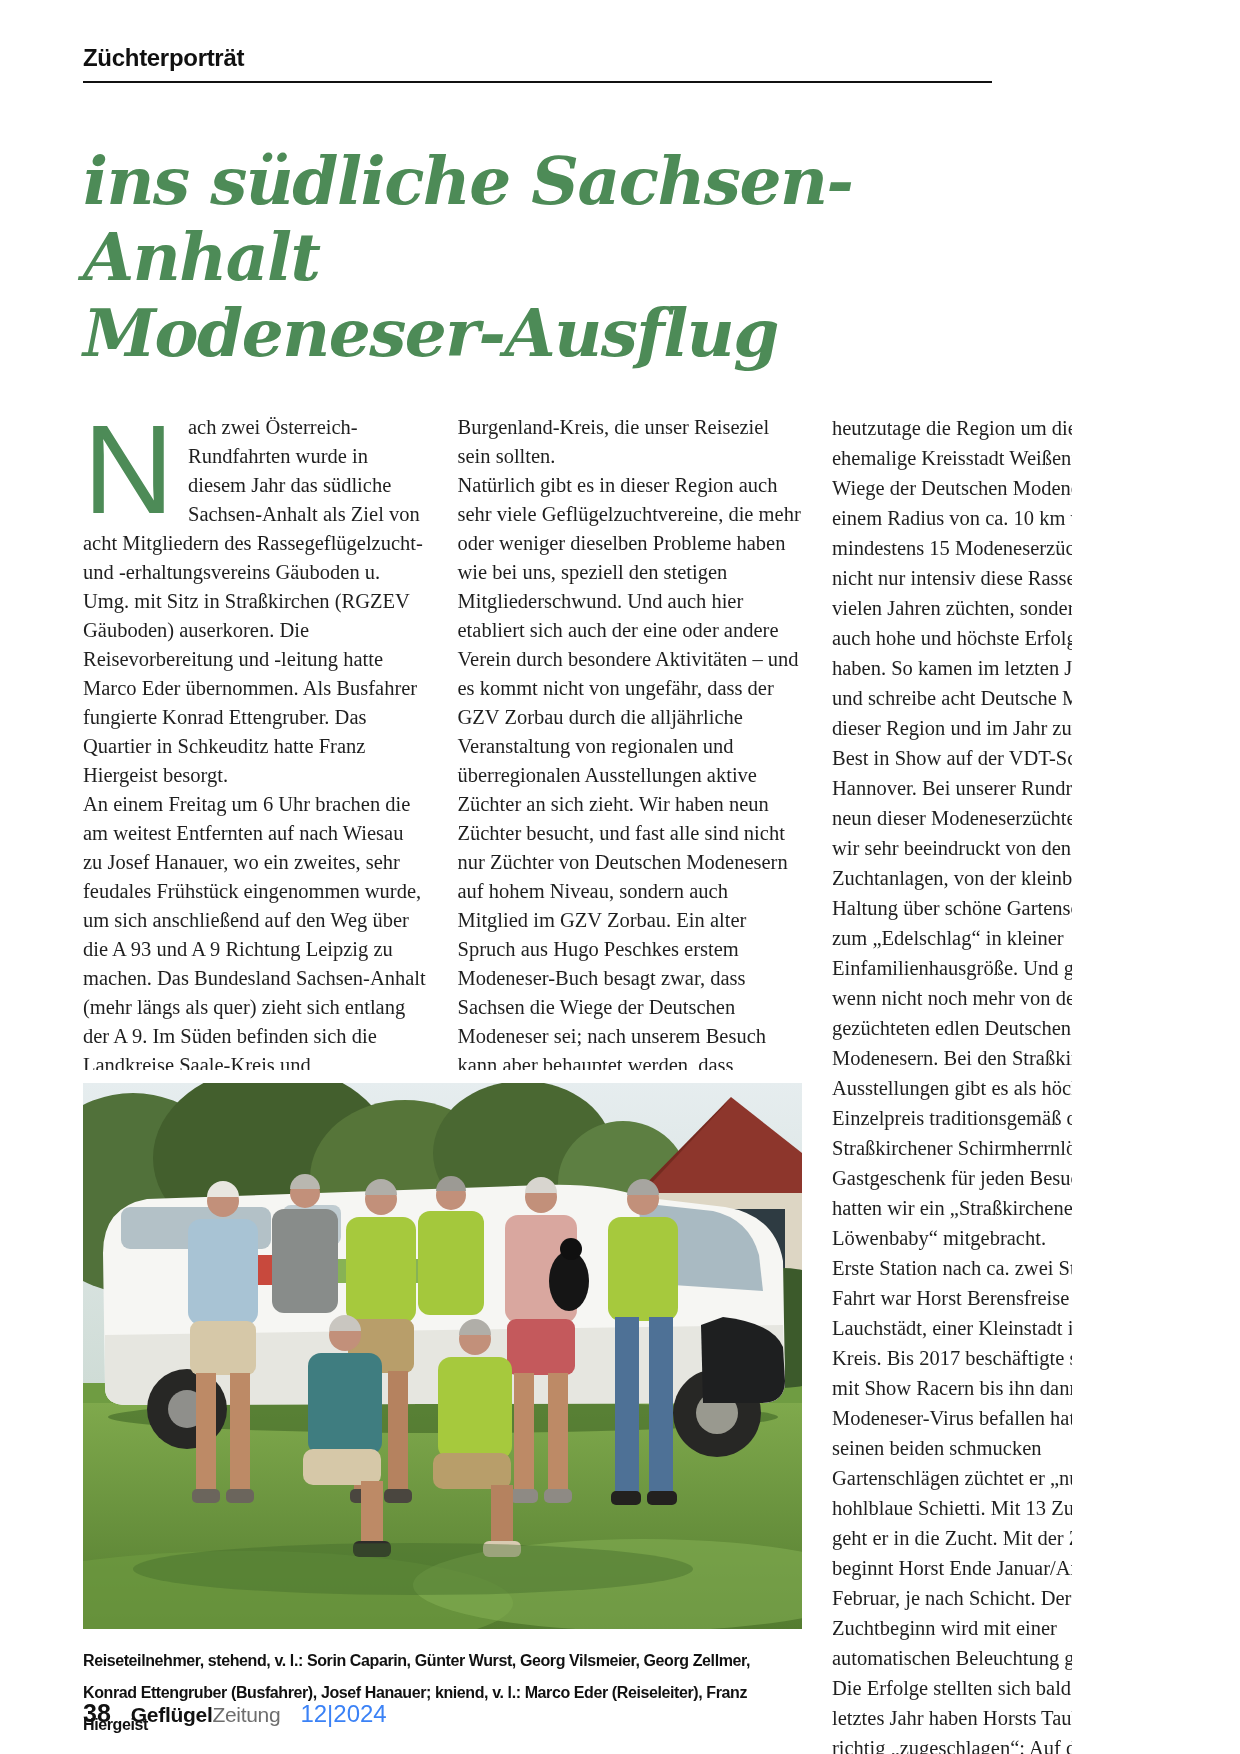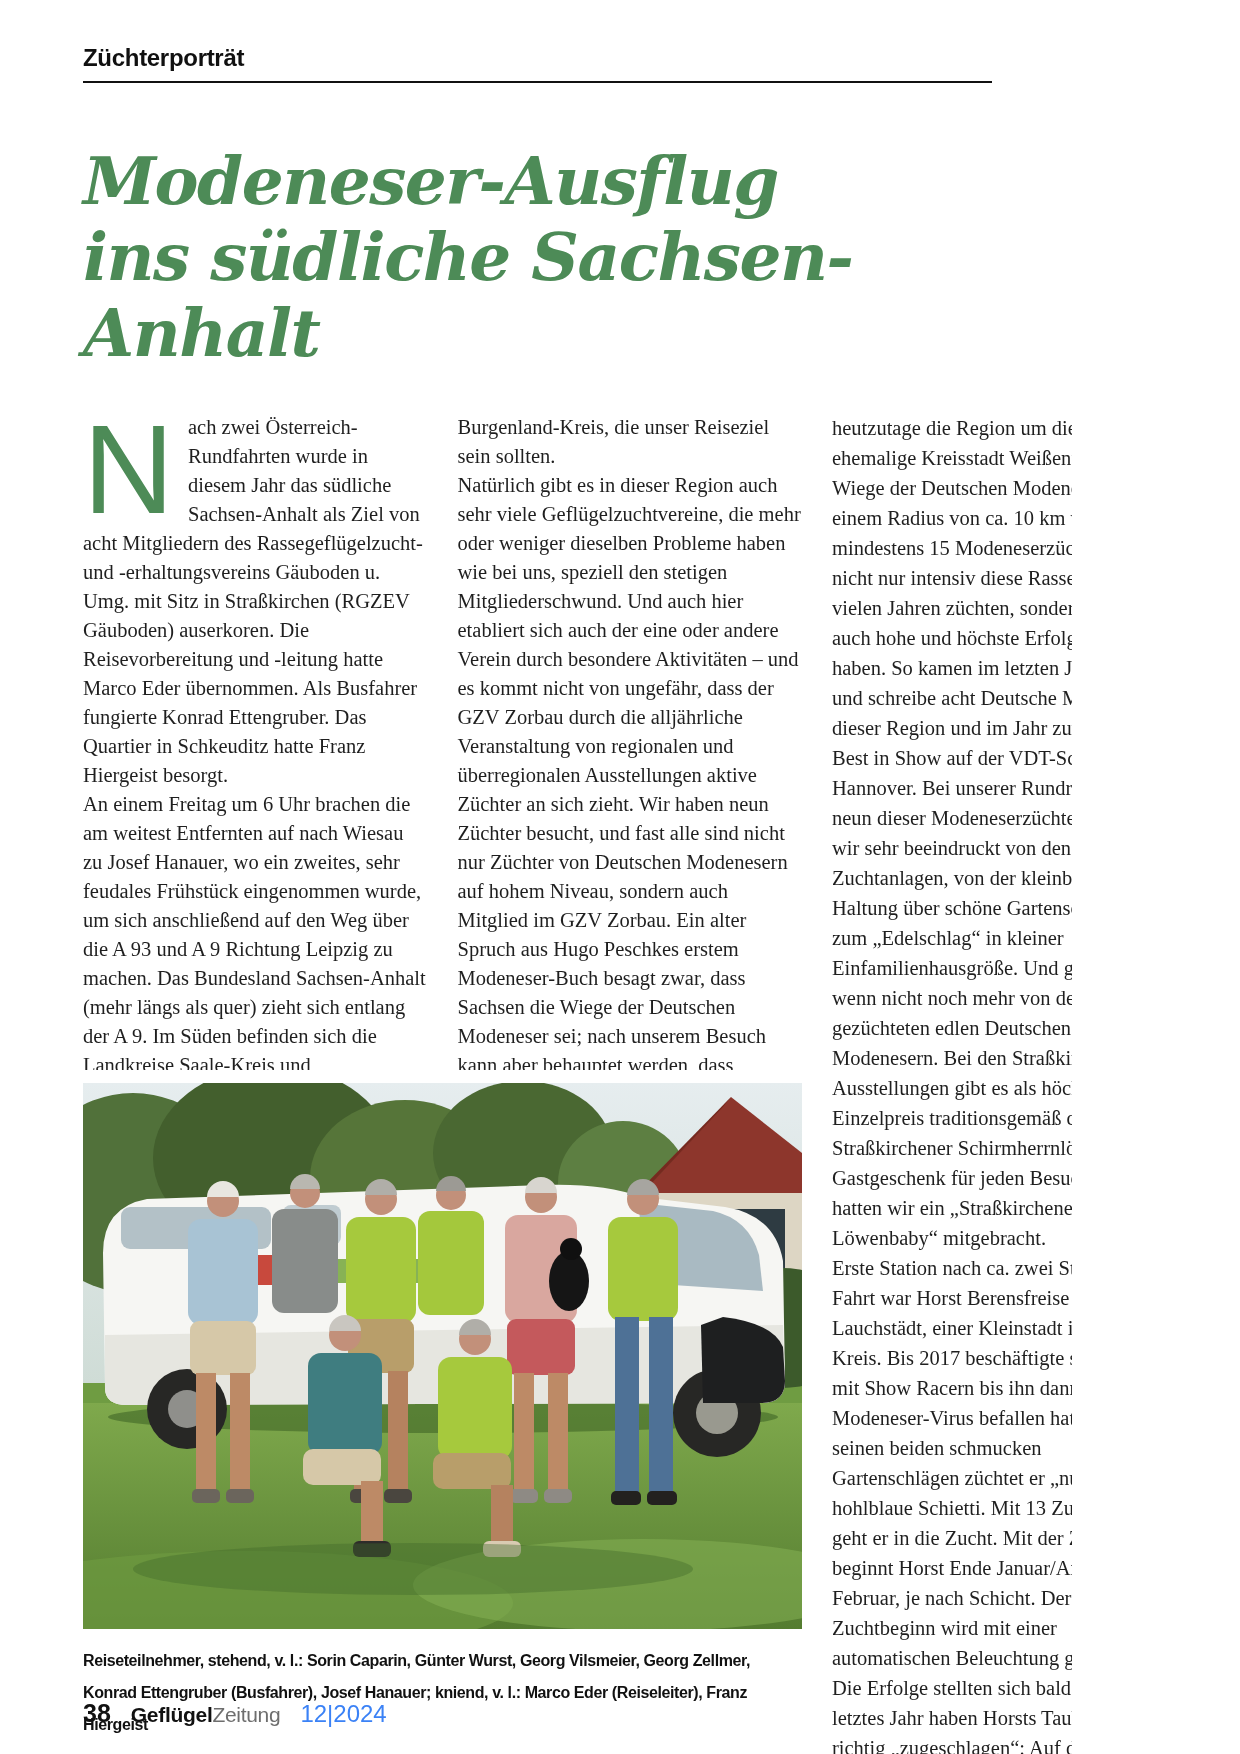--- a/index.html
+++ b/index.html
@@ -98,22 +98,22 @@
 </style>
 </head>
 <body>
 
 <div class="page">
   <div class="inner">
 
     <div class="kicker">Züchterporträt</div>
 
     <div class="title">
+      <div>ins südliche Sachsen-Anhalt</div>
       <div>Modeneser-Ausflug</div>
-      <div>ins südliche Sachsen-Anhalt</div>
     </div>
 
     <div class="content">
 
       <div class="left-wrap">
         <div class="textcols">
 
           <div class="tcol">
             <p><span class="dropcap">N</span><span>ach zwei Österreich-Rundfahrten wurde in diesem Jahr das südliche Sachsen-Anhalt als Ziel von acht Mitgliedern des Rassegeflügelzucht- und -erhaltungsvereins Gäuboden u. Umg. mit Sitz in Straßkirchen (RGZEV Gäuboden) auserkoren. Die Reisevorbereitung und -leitung hatte Marco Eder übernommen. Als Busfahrer fungierte Konrad Ettengruber. Das Quartier in Schkeuditz hatte Franz Hiergeist besorgt.</span></p>
             <p>An einem Freitag um 6 Uhr brachen die am weitest Entfernten auf nach Wiesau zu Josef Hanauer, wo ein zweites, sehr feudales Frühstück eingenommen wurde, um sich anschließend auf den Weg über die A 93 und A 9 Richtung Leipzig zu machen. Das Bundesland Sachsen-Anhalt (mehr längs als quer) zieht sich entlang der A 9. Im Süden befinden sich die Landkreise Saale-Kreis und</p>

